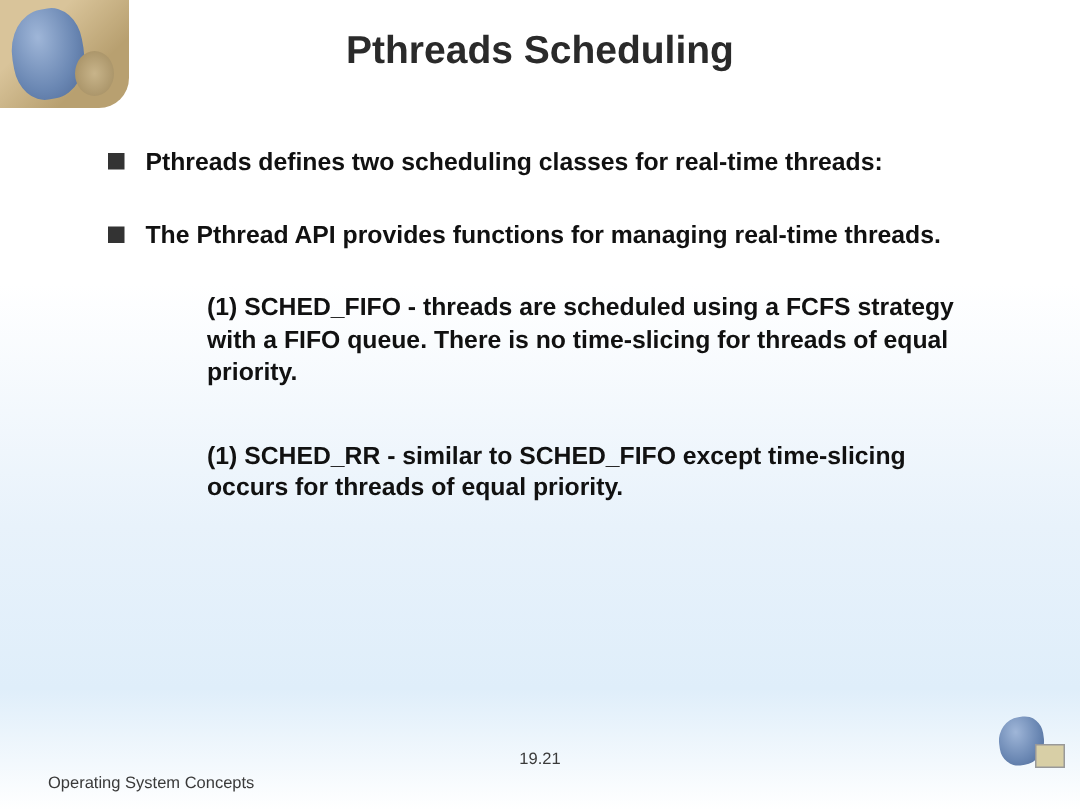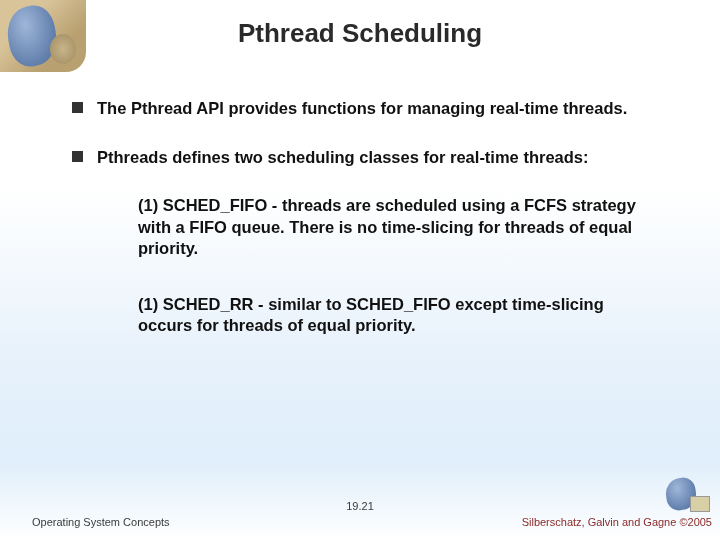--- a/index.html
+++ b/index.html
@@ -124,34 +124,33 @@
     width: 18px; height: 14px;
     background: #d8cfa6;
     border: 1px solid #999;
   }
 </style>
 </head>
 <body>
 
 <div class="dino-top"></div>
 
-<div class="title">Pthread Scheduling</div>
+<div class="title">Pthreads Scheduling</div>
 
 <div class="content">
   <div class="bullet-row">
     <div class="sq"></div>
-    <div class="btxt">The Pthread API provides functions for managing real-time threads.</div>
+    <div class="btxt">Pthreads defines two scheduling classes for real-time threads:</div>
   </div>
   <div class="bullet-row">
     <div class="sq"></div>
-    <div class="btxt">Pthreads defines two scheduling classes for real-time threads:</div>
+    <div class="btxt">The Pthread API provides functions for managing real-time threads.</div>
   </div>
   <div class="sub">(1) SCHED_FIFO - threads are scheduled using a FCFS strategy with a FIFO queue. There is no time-slicing for threads of equal priority.</div>
   <div class="sub">(1) SCHED_RR - similar to SCHED_FIFO except time-slicing occurs for threads of equal priority.</div>
 </div>
 
 <div class="dino-bot"></div>
 
 <div class="footer">
   <div class="foot-left">Operating System Concepts</div>
   <div class="foot-center">19.21</div>
-  <div class="foot-right">Silberschatz, Galvin and Gagne ©2005</div>
 </div>
 
 </body></html>

